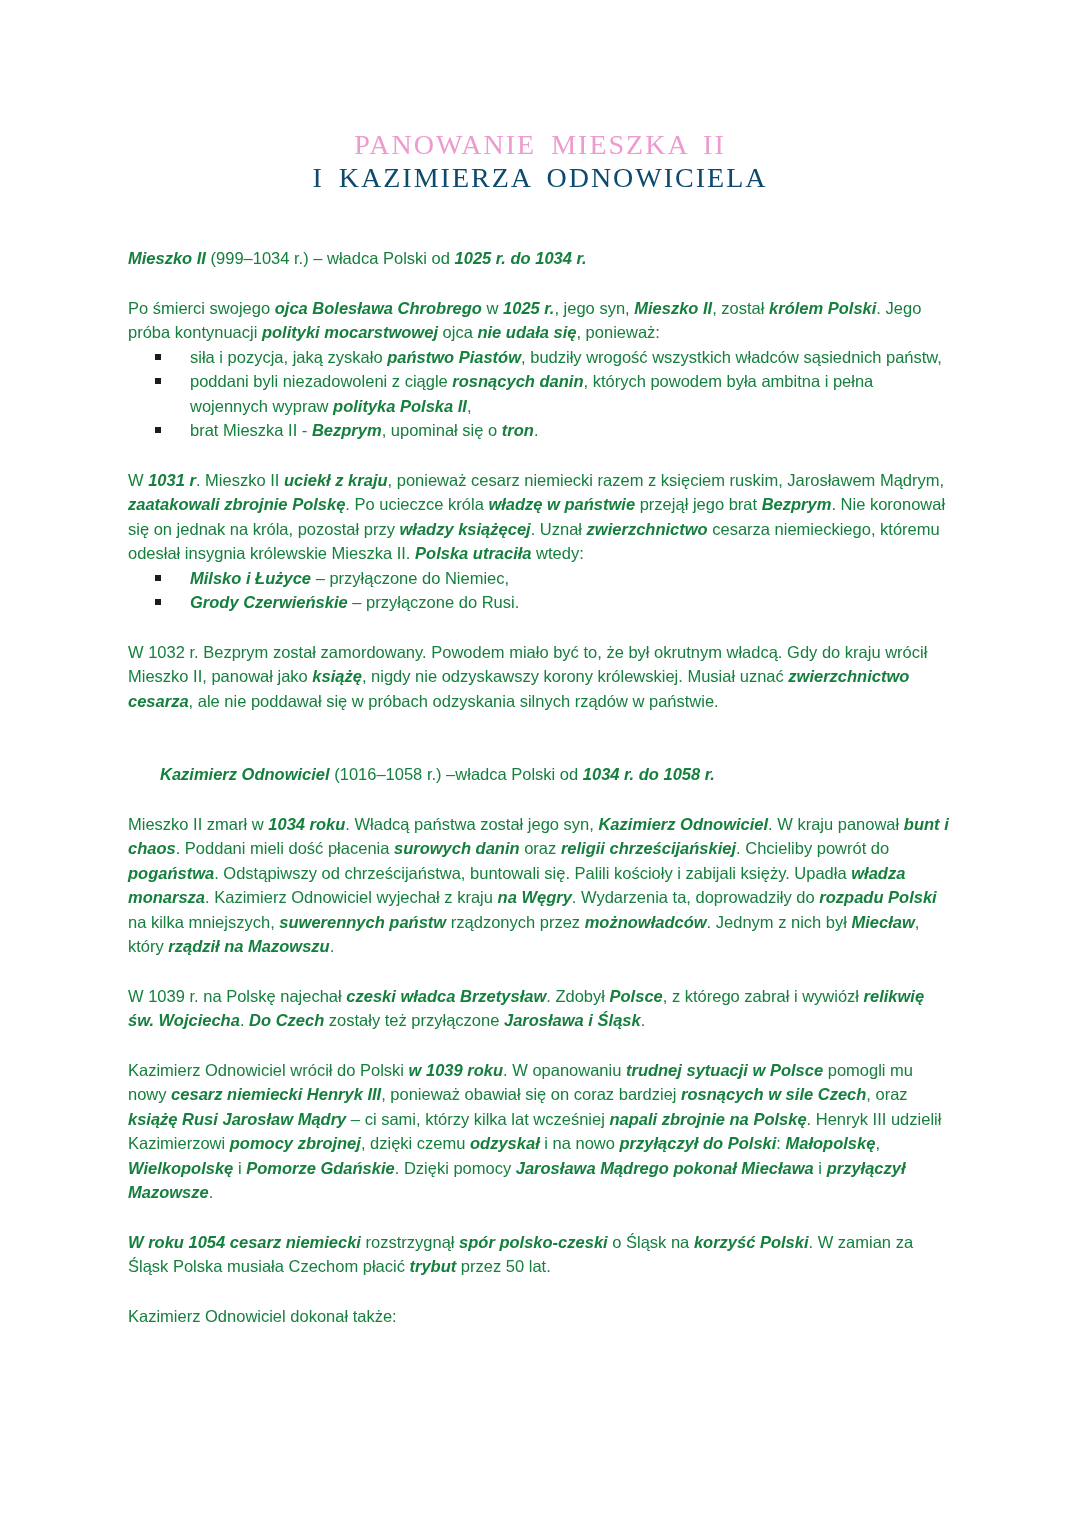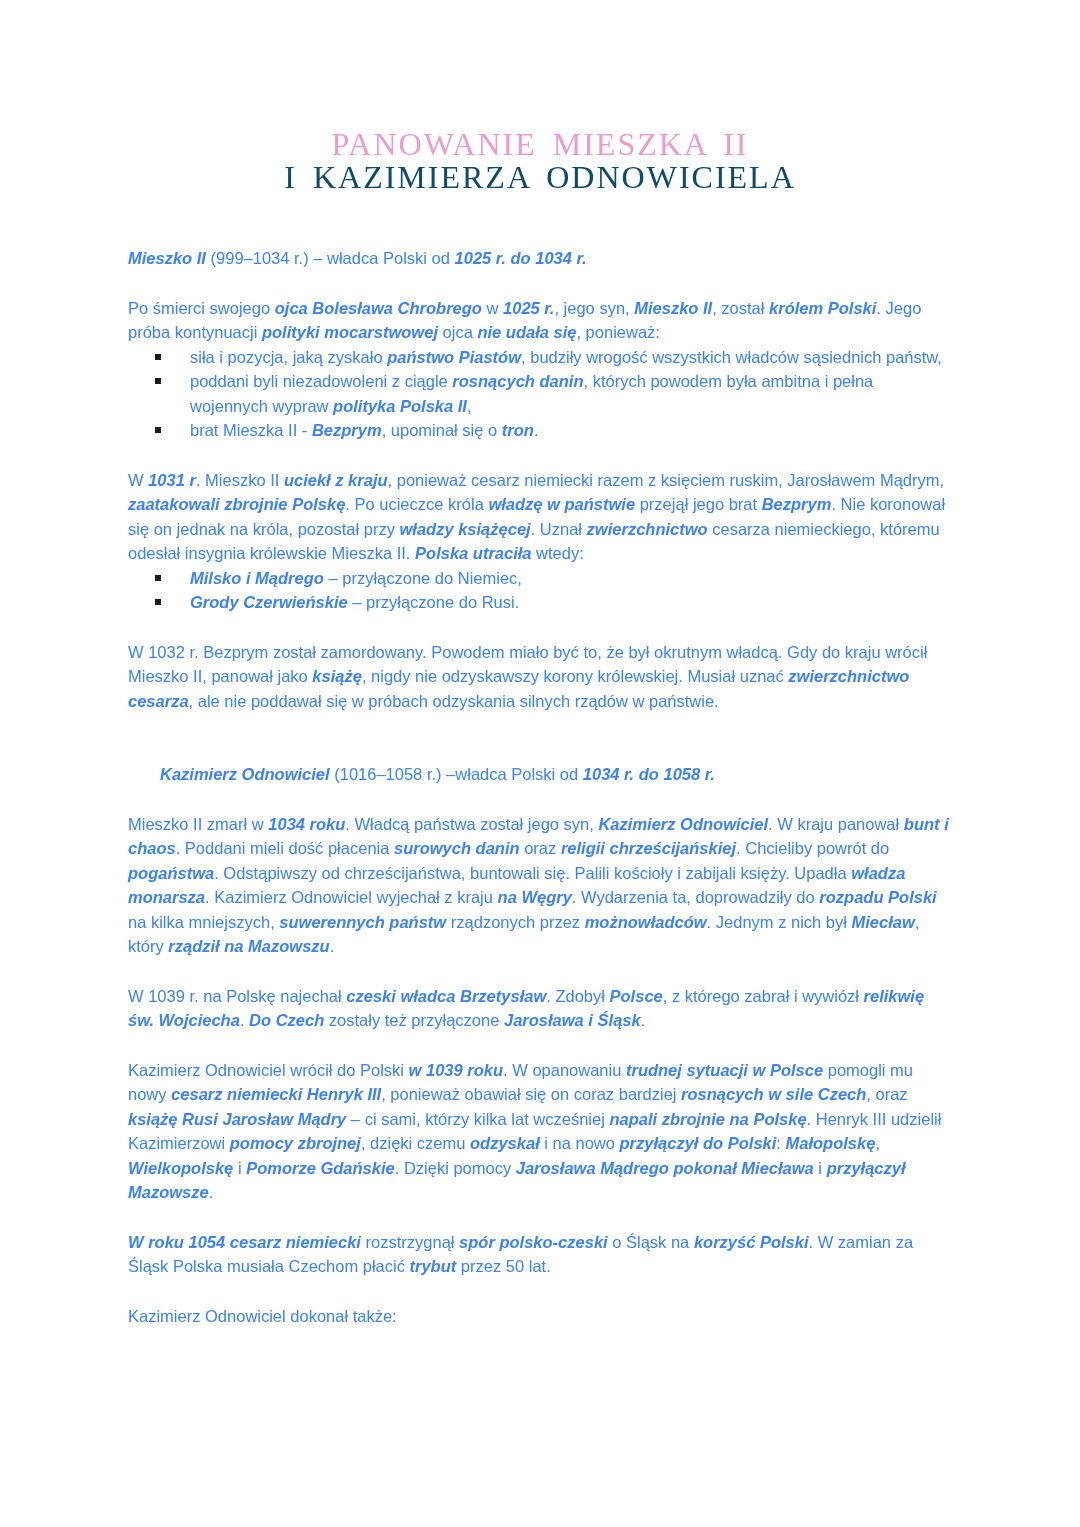--- a/index.html
+++ b/index.html
@@ -17,21 +17,21 @@
     box-sizing: border-box;
     width: 1080px;
     height: 1527px;
     padding: 128px 128px 0 128px;
     background: #ffffff;
   }
   .doc-title {
     text-align: center;
     font-family: "Liberation Serif", serif;
     font-weight: 400;
-    font-size: 32px;
+    font-size: 28px;
     line-height: 33px;
     letter-spacing: 2px;
     word-spacing: 6px;
     margin: 0 0 52px 0;
   }
   .doc-title .t-line {
     display: block;
   }
   .content {
     font-size: 16.5px;
@@ -73,31 +73,31 @@
   }
 </style>
 </head>
 <body>
 
 <div class="page">
   <h1 class="doc-title">
     <span class="t-line" style="color: rgb(238, 154, 206);">PANOWANIE MIESZKA II</span>
     <span class="t-line" style="color: #0c4a6e;">I KAZIMIERZA ODNOWICIELA</span>
   </h1>
-  <div class="content" style="color: #3b82f6;">
+  <div class="content" style="color: #15803d;">
       <p class="para"><strong class="em">Mieszko II</strong> (999–1034 r.) – władca Polski od <strong class="em">1025 r. do 1034 r.</strong></p>
       <p class="para">Po śmierci swojego <strong class="em">ojca Bolesława Chrobrego</strong> w <strong class="em">1025 r.</strong>, jego syn, <strong class="em">Mieszko II</strong>, został <strong class="em">królem Polski</strong>. Jego próba kontynuacji <strong class="em">polityki mocarstwowej</strong> ojca <strong class="em">nie udała się</strong>, ponieważ:</p>
       <ul class="bullets">
         <li><span class="marker"></span><span class="li-text">siła i pozycja, jaką zyskało <strong class="em">państwo Piastów</strong>, budziły wrogość wszystkich władców sąsiednich państw,</span></li>
         <li><span class="marker"></span><span class="li-text">poddani byli niezadowoleni z ciągle <strong class="em">rosnących danin</strong>, których powodem była ambitna i pełna wojennych wypraw <strong class="em">polityka Polska II</strong>,</span></li>
         <li><span class="marker"></span><span class="li-text">brat Mieszka II - <strong class="em">Bezprym</strong>, upominał się o <strong class="em">tron</strong>.</span></li>
       </ul>
       <p class="para">W <strong class="em">1031 r</strong>. Mieszko II <strong class="em">uciekł z kraju</strong>, ponieważ cesarz niemiecki razem z księciem ruskim, Jarosławem Mądrym, <strong class="em">zaatakowali zbrojnie Polskę</strong>. Po ucieczce króla <strong class="em">władzę w państwie</strong> przejął jego brat <strong class="em">Bezprym</strong>. Nie koronował się on jednak na króla, pozostał przy <strong class="em">władzy książęcej</strong>. Uznał <strong class="em">zwierzchnictwo</strong> cesarza niemieckiego, któremu odesłał insygnia królewskie Mieszka II. <strong class="em">Polska utraciła</strong> wtedy:</p>
       <ul class="bullets">
-        <li><span class="marker"></span><span class="li-text"><strong class="em">Milsko i Mądrego</strong> – przyłączone do Niemiec,</span></li>
+        <li><span class="marker"></span><span class="li-text"><strong class="em">Milsko i Łużyce</strong> – przyłączone do Niemiec,</span></li>
         <li><span class="marker"></span><span class="li-text"><strong class="em">Grody Czerwieńskie</strong> – przyłączone do Rusi.</span></li>
       </ul>
       <p class="para">W 1032 r. Bezprym został zamordowany. Powodem miało być to, że był okrutnym władcą. Gdy do kraju wrócił Mieszko II, panował jako <strong class="em">książę</strong>, nigdy nie odzyskawszy korony królewskiej. Musiał uznać <strong class="em">zwierzchnictwo cesarza</strong>, ale nie poddawał się w próbach odzyskania silnych rządów w państwie.</p>
       <p class="para gap-large"><strong class="em">Kazimierz Odnowiciel</strong> (1016–1058 r.) –władca Polski od <strong class="em">1034 r. do 1058 r.</strong></p>
       <p class="para">Mieszko II zmarł w <strong class="em">1034 roku</strong>. Władcą państwa został jego syn, <strong class="em">Kazimierz Odnowiciel</strong>. W kraju panował <strong class="em">bunt i chaos</strong>. Poddani mieli dość płacenia <strong class="em">surowych danin</strong> oraz <strong class="em">religii chrześcijańskiej</strong>. Chcieliby powrót do <strong class="em">pogaństwa</strong>. Odstąpiwszy od chrześcijaństwa, buntowali się. Palili kościoły i zabijali księży. Upadła <strong class="em">władza monarsza</strong>. Kazimierz Odnowiciel wyjechał z kraju <strong class="em">na Węgry</strong>. Wydarzenia ta, doprowadziły do <strong class="em">rozpadu Polski</strong> na kilka mniejszych, <strong class="em">suwerennych państw</strong> rządzonych przez <strong class="em">możnowładców</strong>. Jednym z nich był <strong class="em">Miecław</strong>, który <strong class="em">rządził na Mazowszu</strong>.</p>
       <p class="para">W 1039 r. na Polskę najechał <strong class="em">czeski władca Brzetysław</strong>. Zdobył <strong class="em">Polsce</strong>, z którego zabrał i wywiózł <strong class="em">relikwię św. Wojciecha</strong>. <strong class="em">Do Czech</strong> zostały też przyłączone <strong class="em">Jarosława i Śląsk</strong>.</p>
       <p class="para">Kazimierz Odnowiciel wrócił do Polski <strong class="em">w 1039 roku</strong>. W opanowaniu <strong class="em">trudnej sytuacji w Polsce</strong> pomogli mu nowy <strong class="em">cesarz niemiecki Henryk III</strong>, ponieważ obawiał się on coraz bardziej <strong class="em">rosnących w sile Czech</strong>, oraz <strong class="em">książę Rusi Jarosław Mądry</strong> – ci sami, którzy kilka lat wcześniej <strong class="em">napali zbrojnie na Polskę</strong>. Henryk III udzielił Kazimierzowi <strong class="em">pomocy zbrojnej</strong>, dzięki czemu <strong class="em">odzyskał</strong> i na nowo <strong class="em">przyłączył do Polski</strong>: <strong class="em">Małopolskę</strong>, <strong class="em">Wielkopolskę</strong> i <strong class="em">Pomorze Gdańskie</strong>. Dzięki pomocy <strong class="em">Jarosława Mądrego pokonał Miecława</strong> i <strong class="em">przyłączył Mazowsze</strong>.</p>
       <p class="para"><strong class="em">W roku 1054 cesarz niemiecki</strong> rozstrzygnął <strong class="em">spór polsko-czeski</strong> o Śląsk na <strong class="em">korzyść Polski</strong>. W zamian za Śląsk Polska musiała Czechom płacić <strong class="em">trybut</strong> przez 50 lat.</p>
       <p class="para">Kazimierz Odnowiciel dokonał także:</p>
     </div>

